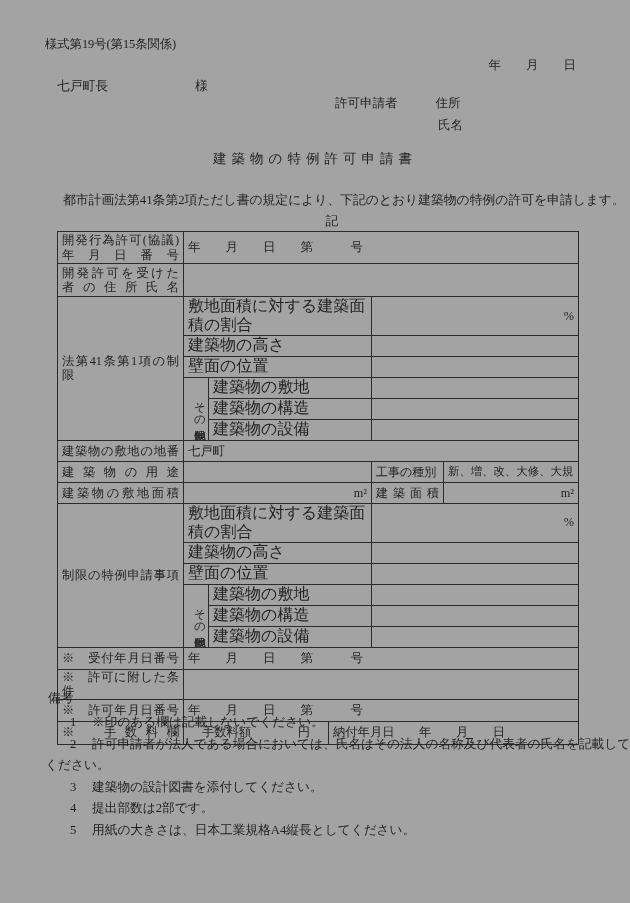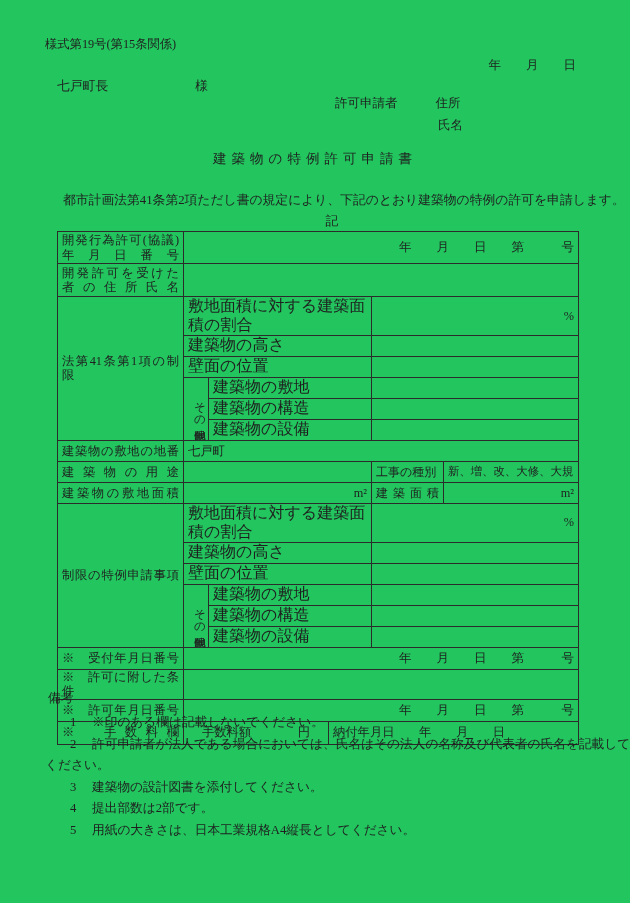--- a/index.html
+++ b/index.html
@@ -1,20 +1,20 @@
 <!DOCTYPE html>
 <html><head>
 <meta charset="utf-8">
 <style>
   html,body { margin:0; padding:0; background:#e8e8e8; }
   .page {
     position: relative;
     width: 630px; height: 903px;
     margin: 0 auto;
-    background: #22c55e;
+    background: #a3a3a3;
     font-family: "Liberation Serif", "DejaVu Serif", serif;
     color: #1f1f1f;
     overflow: hidden;
   }
   .abs { position: absolute; white-space: nowrap; }
   .form-number { left:45px; top:36px; font-size:12.3px; }
   .date-line   { right:54px; top:57px; font-size:12.5px; }
   .addressee-line { left:57px; top:78px; font-size:12.8px; }
   .addressee-line .honorific { margin-left:87px; }
   .applicant-line { left:335px; top:95px; font-size:12.5px; }
@@ -40,21 +40,21 @@
   }
   .h32{height:32px}.h33{height:33px}.h21{height:21px}.h22{height:22px}.h23{height:23px}
   td.lbl { padding:0 5px 0 6px; }
   .just, td.lbl div.just { text-align:justify; text-align-last:justify; }
   td.sub { font-size:16px; padding-left:6px; }
   td.vert { padding:0; }
   td.vert .vtxt {
     writing-mode: vertical-rl; text-orientation: upright;
     font-size:11.5px; line-height:23px; margin:0 auto; letter-spacing:0.5px;
   }
-  td.val-date { text-align:right; padding-right:30px; font-size:12.5px; }
+  td.val-date { text-align:left; padding-right:30px; font-size:12.5px; }
   td.val-left { padding-left:8px; }
   td.val-pct  { text-align:right; padding-right:38px; }
   td.val-unit { text-align:right; padding-right:8px; }
   td.small-lbl { font-size:12px; padding:0 5px; }
   td.worktype { font-size:11.4px; padding:0 2px; letter-spacing:0; }
   td.fee-cell { padding:0; }
   td.fee-cell .fee-flex { display:flex; justify-content:space-between; padding:0 14px 0 14px; }
   td.pay-cell { padding-left:8px; font-size:12.3px; }
 
   .notes-heading { left:48px; top:690px; font-size:12.8px; }

